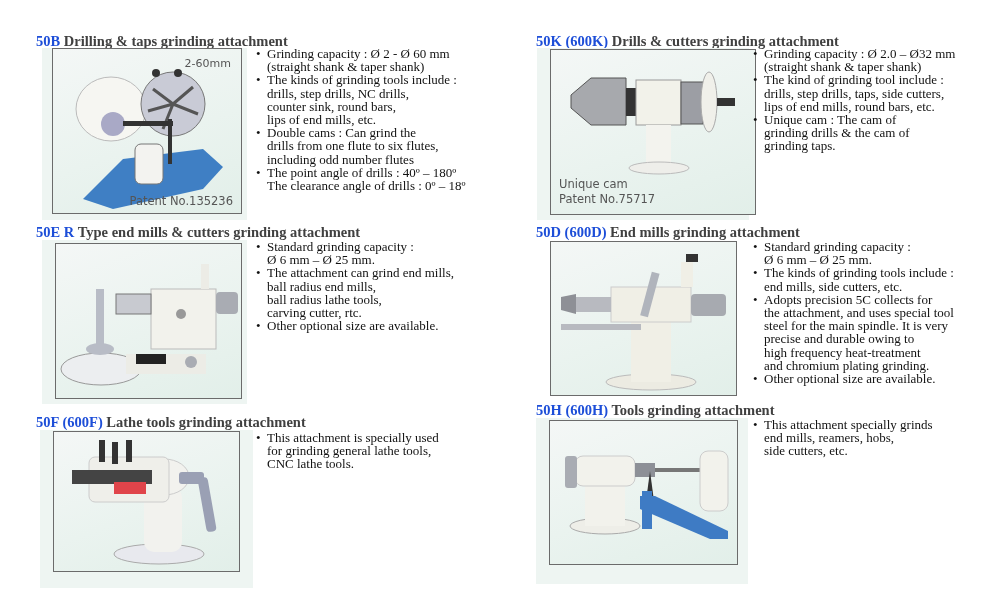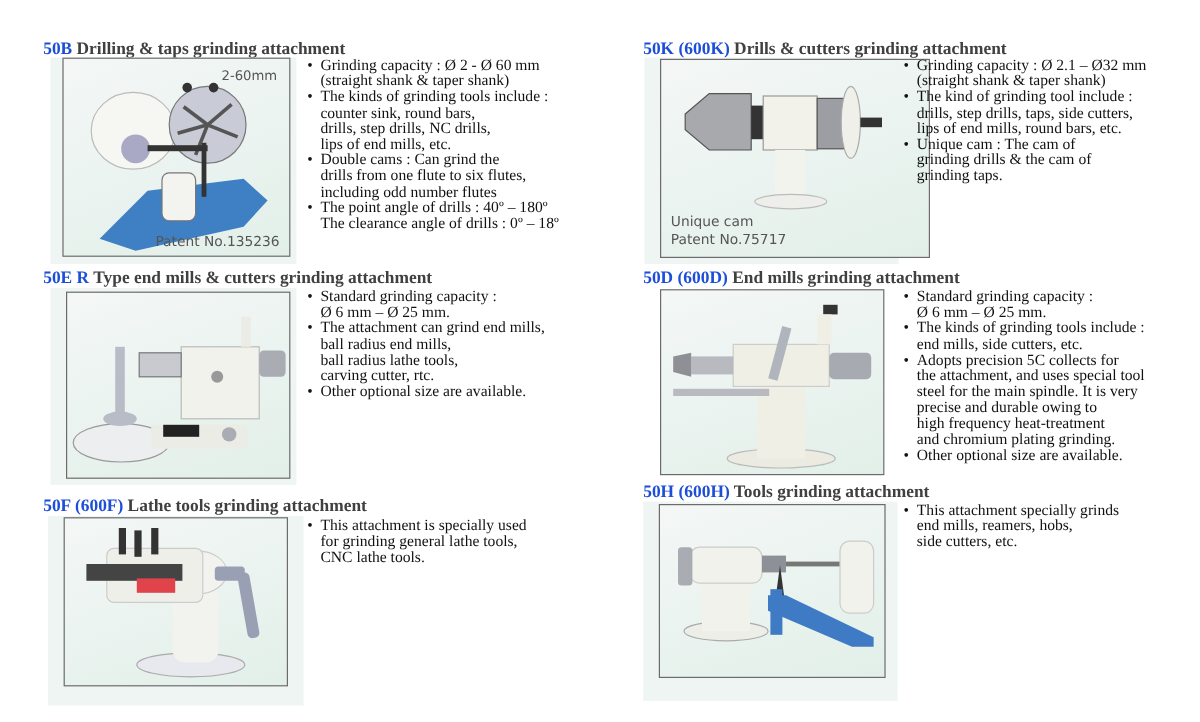--- a/index.html
+++ b/index.html
@@ -43,59 +43,59 @@
     <div class="caption" style="right:10px; top:8px;">2-60mm</div>
     <div class="caption" style="right:8px; top:146px; font-size:11.5px;">Patent No.135236</div>
   </div>
   <ul class="bullets" style="left:256px; top:47px;">
     <li>
       <span class="line">Grinding capacity : Ø 2 - Ø 60 mm</span>
       <span class="line">(straight shank &amp; taper shank)</span>
     </li>
     <li>
       <span class="line">The kinds of grinding tools include :</span>
+      <span class="line">drills, step drills, NC drills,</span>
       <span class="line">counter sink, round bars,</span>
-      <span class="line">drills, step drills, NC drills,</span>
       <span class="line">lips of end mills, etc.</span>
     </li>
     <li>
       <span class="line">Double cams : Can grind the</span>
       <span class="line">drills from one flute to six flutes,</span>
       <span class="line">including odd number flutes</span>
     </li>
     <li>
       <span class="line">The point angle of drills : 40º – 180º</span>
       <span class="line">The clearance angle of drills : 0º – 18º</span>
     </li>
   </ul>
 </div>
 
 <div class="section">
   <div class="heading" style="left:536px; top:33px;">
     <span class="code">50K (600K)</span>
     <span class="title">Drills &amp; cutters grinding attachment</span>
   </div>
   <div class="photo-shadow" style="left:537px; top:48px; width:212px; height:172px;"></div>
-  <div class="photo" style="left:550px; top:49px; width:225px; height:166px;">
+  <div class="photo" style="left:550px; top:49px; width:206px; height:166px;">
     <svg width="187" height="166" viewBox="0 0 187 166">
       <polygon points="20,45 40,28 75,28 75,75 40,75 20,58" fill="#a7a9ad" stroke="#555"></polygon>
       <rect x="75" y="38" width="10" height="28" fill="#333"></rect>
       <rect x="85" y="30" width="45" height="45" fill="#f2f2ea" stroke="#999"></rect>
       <rect x="130" y="32" width="22" height="42" fill="#9c9ea4" stroke="#555"></rect>
       <ellipse cx="158" cy="52" rx="8" ry="30" fill="#f0f0ea" stroke="#aaa"></ellipse>
       <rect x="166" y="48" width="18" height="8" fill="#333"></rect>
       <rect x="95" y="75" width="25" height="40" fill="#f3f3ee"></rect>
       <ellipse cx="108" cy="118" rx="30" ry="6" fill="#eeeeea" stroke="#bbb"></ellipse>
     </svg>
     <div class="caption" style="left:8px; top:128px; font-size:11.5px;">Unique cam</div>
     <div class="caption" style="left:8px; top:143px; font-size:11.5px;">Patent No.75717</div>
   </div>
   <ul class="bullets" style="left:753px; top:47px;">
     <li>
-      <span class="line">Grinding capacity : Ø 2.1 – Ø32 mm</span>
+      <span class="line">Grinding capacity : Ø 2.0 – Ø32 mm</span>
       <span class="line">(straight shank &amp; taper shank)</span>
     </li>
     <li>
       <span class="line">The kind of grinding tool include :</span>
       <span class="line">drills, step drills, taps, side cutters,</span>
       <span class="line">lips of end mills, round bars, etc.</span>
     </li>
     <li>
       <span class="line">Unique cam : The cam of</span>
       <span class="line">grinding drills &amp; the cam of</span>

